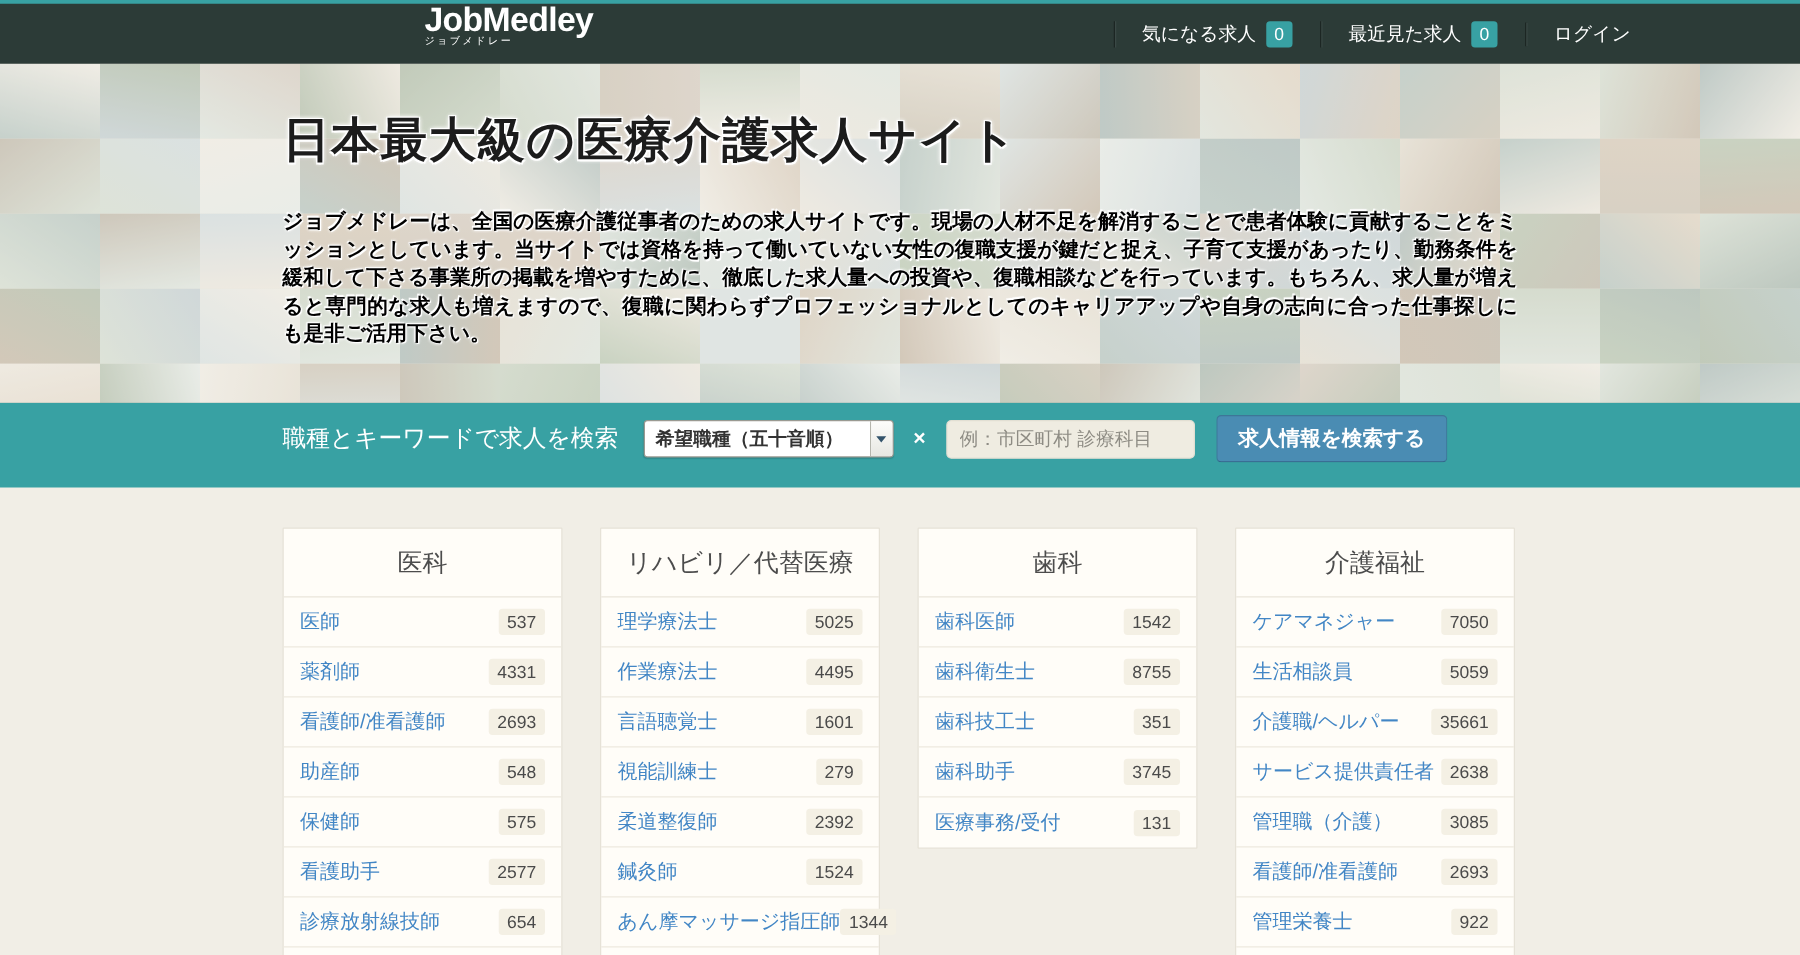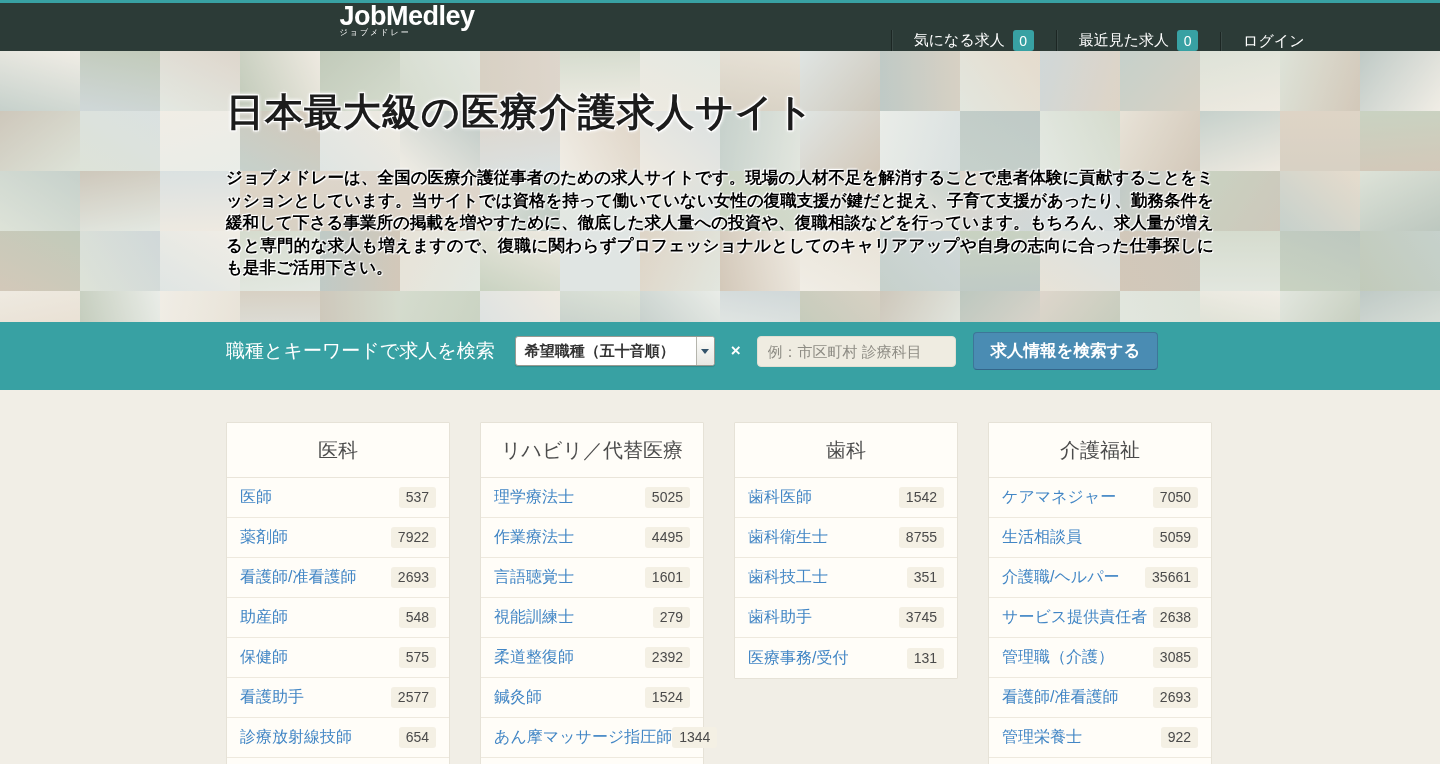--- a/index.html
+++ b/index.html
@@ -22,21 +22,21 @@
   .navbar-inner {
     width: 1213px; margin: 0 auto; height: 48px;
     display: flex; align-items: stretch; justify-content: space-between;
     padding-left: 226px;
   }
   .logo { display: flex; flex-direction: column; cursor: pointer; }
   .logo-main {
     color: #fff; font-size: 27px; font-weight: bold; letter-spacing: -0.5px; line-height: 26px;
   }
   .logo-sub { color: #fff; font-size: 8px; letter-spacing: 2px; margin-top: -2px; }
-  .nav-items { display: flex; align-items: flex-end; }
+  .nav-items { display: flex; align-items: center; }
   .nav-item {
     display: flex; align-items: center; gap: 8px;
     padding: 0 22px; color: #fff; font-size: 15px;
     border-left: 1px solid rgba(0,0,0,0.35);
     box-shadow: inset 1px 0 0 rgba(255,255,255,0.07);
     cursor: pointer; text-decoration: none; white-space: nowrap;
   }
   .nav-badge {
     background: var(--accent, #38a1a3); color: #fff;
     min-width: 21px; height: 21px; border-radius: 3px;
@@ -273,21 +273,21 @@
 <main class="content">
   <div class="container columns" id="categories">
       <div class="card">
         <div class="card-header">医科</div>
         <div class="job-row">
           <a class="job-link">医師</a>
           <span class="job-count">537</span>
         </div>
         <div class="job-row">
           <a class="job-link">薬剤師</a>
-          <span class="job-count">7922</span>
+          <span class="job-count">4331</span>
         </div>
         <div class="job-row">
           <a class="job-link">看護師/准看護師</a>
           <span class="job-count">2693</span>
         </div>
         <div class="job-row">
           <a class="job-link">助産師</a>
           <span class="job-count">548</span>
         </div>
         <div class="job-row">

